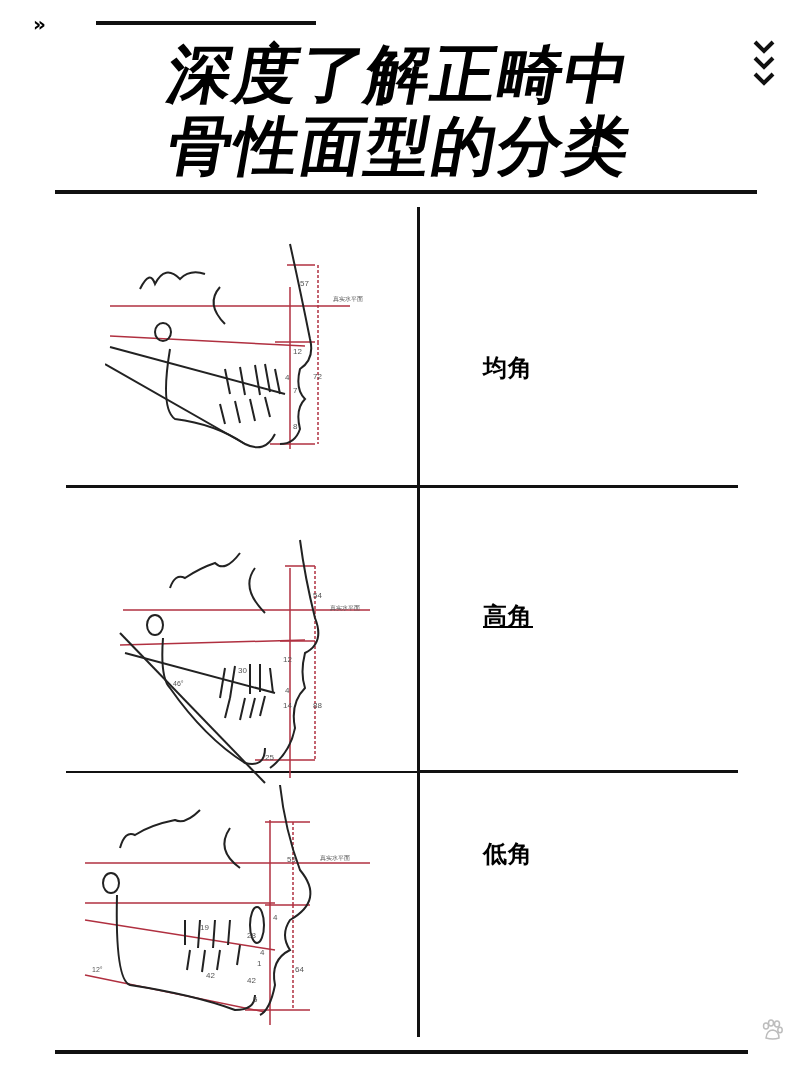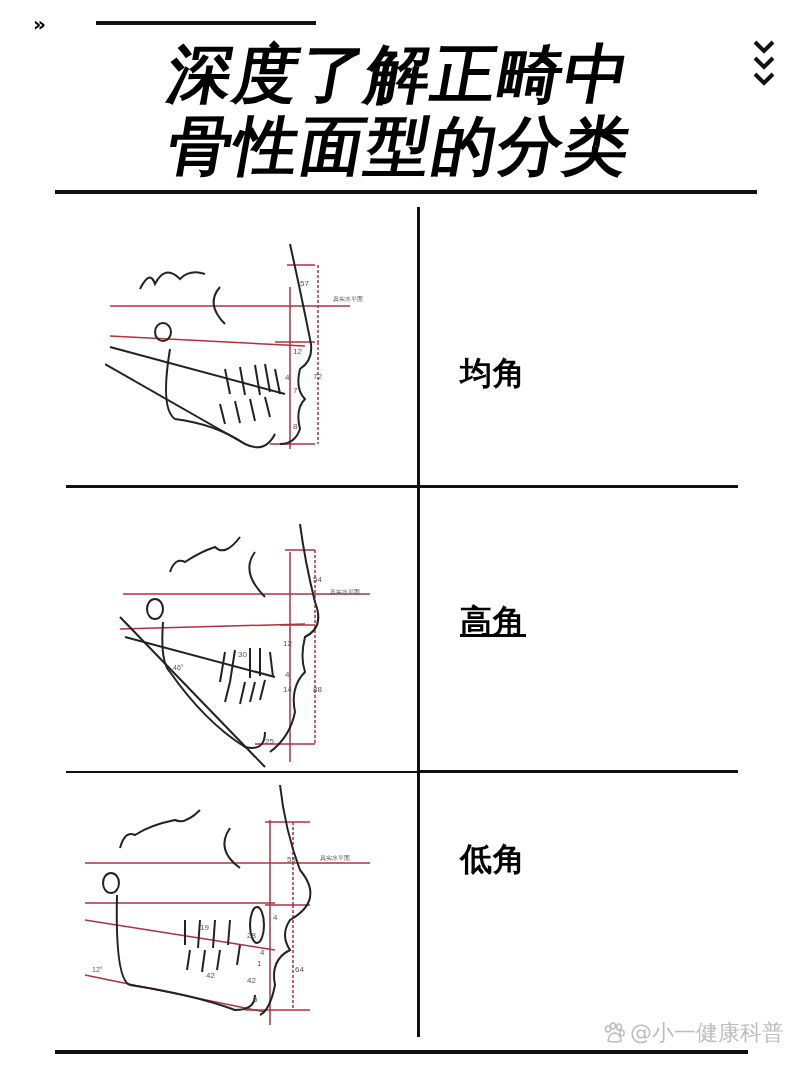--- a/index.html
+++ b/index.html
@@ -13,21 +13,21 @@
            letter-spacing: 2px; transform: skewX(-10deg); }
   .title.l1 { top: 38px; }
   .title.l2 { top: 110px; }
   .rule { background: #111; }
   .rule.top { left: 55px; top: 190px; width: 702px; height: 4px; }
   .rule.bottom { left: 55px; top: 1050px; width: 693px; height: 4px; }
   .rule.sep1 { left: 66px; top: 485px; width: 672px; height: 3px; }
   .rule.sep2a { left: 66px; top: 771px; width: 352px; height: 2px; }
   .rule.sep2b { left: 418px; top: 770px; width: 320px; height: 3px; }
   .vdiv { left: 417px; top: 207px; width: 3px; height: 830px; background: #111; }
-  .label { font-size: 32px; font-weight: 900; letter-spacing: 1px; }
+  .label { font-size: 24px; font-weight: 900; letter-spacing: 1px; margin-left: 23px; }
   .diagram { position: absolute; }
   .diagram svg { display: block; }
   .watermark { right: 16px; top: 1018px; color: #bdbdbd; font-size: 22px; display: flex; align-items: center; gap: 4px; }
   .paw { width: 24px; height: 24px; }
 </style>
 </head>
 <body>
 
 <div class="abs top-chevrons">»</div>
 <div class="abs top-line"></div>
@@ -78,21 +78,21 @@
       <text x="188" y="125">12</text>
       <text x="180" y="151">4</text>
       <text x="188" y="164">7</text>
       <text x="188" y="200">8</text>
       <text x="228" y="72" font-size="6">真实水平面</text>
     </g>
   </svg>
 </div>
 <div class="abs label" style="left:460px; top:352px;">均角</div>
 
-<div class="diagram" style="left:105px; top:512px;">
+<div class="diagram" style="left:105px; top:528px;">
   <svg width="300" height="260" viewBox="0 0 300 260">
     <g stroke="#b03040" stroke-width="1.5" fill="none">
       <line x1="18" y1="82" x2="265" y2="82"></line>
       <line x1="15" y1="117" x2="200" y2="112"></line>
       <line x1="185" y1="40" x2="185" y2="250"></line>
       <line x1="180" y1="38" x2="210" y2="38"></line>
       <line x1="175" y1="113" x2="210" y2="113"></line>
       <line x1="150" y1="232" x2="210" y2="232"></line>
       <line x1="210" y1="38" x2="210" y2="113" stroke-dasharray="3,2"></line>
       <line x1="210" y1="113" x2="210" y2="232" stroke-dasharray="3,2"></line>
@@ -168,14 +168,13 @@
 <div class="abs watermark">
   <svg class="paw" viewBox="0 0 24 24">
     <g fill="none" stroke="#bdbdbd" stroke-width="1.5">
       <ellipse cx="6" cy="8" rx="2.5" ry="3"></ellipse>
       <ellipse cx="11" cy="5" rx="2.5" ry="3"></ellipse>
       <ellipse cx="17" cy="6" rx="2.5" ry="3"></ellipse>
       <ellipse cx="20" cy="12" rx="2.2" ry="2.8"></ellipse>
       <path d="M6 20 Q7 12 13 12 Q19 13 19 20 Q13 22 6 20 Z"></path>
     </g>
   </svg>
-  <span>@小一健康科普</span>
 </div>
 
 </body></html>

